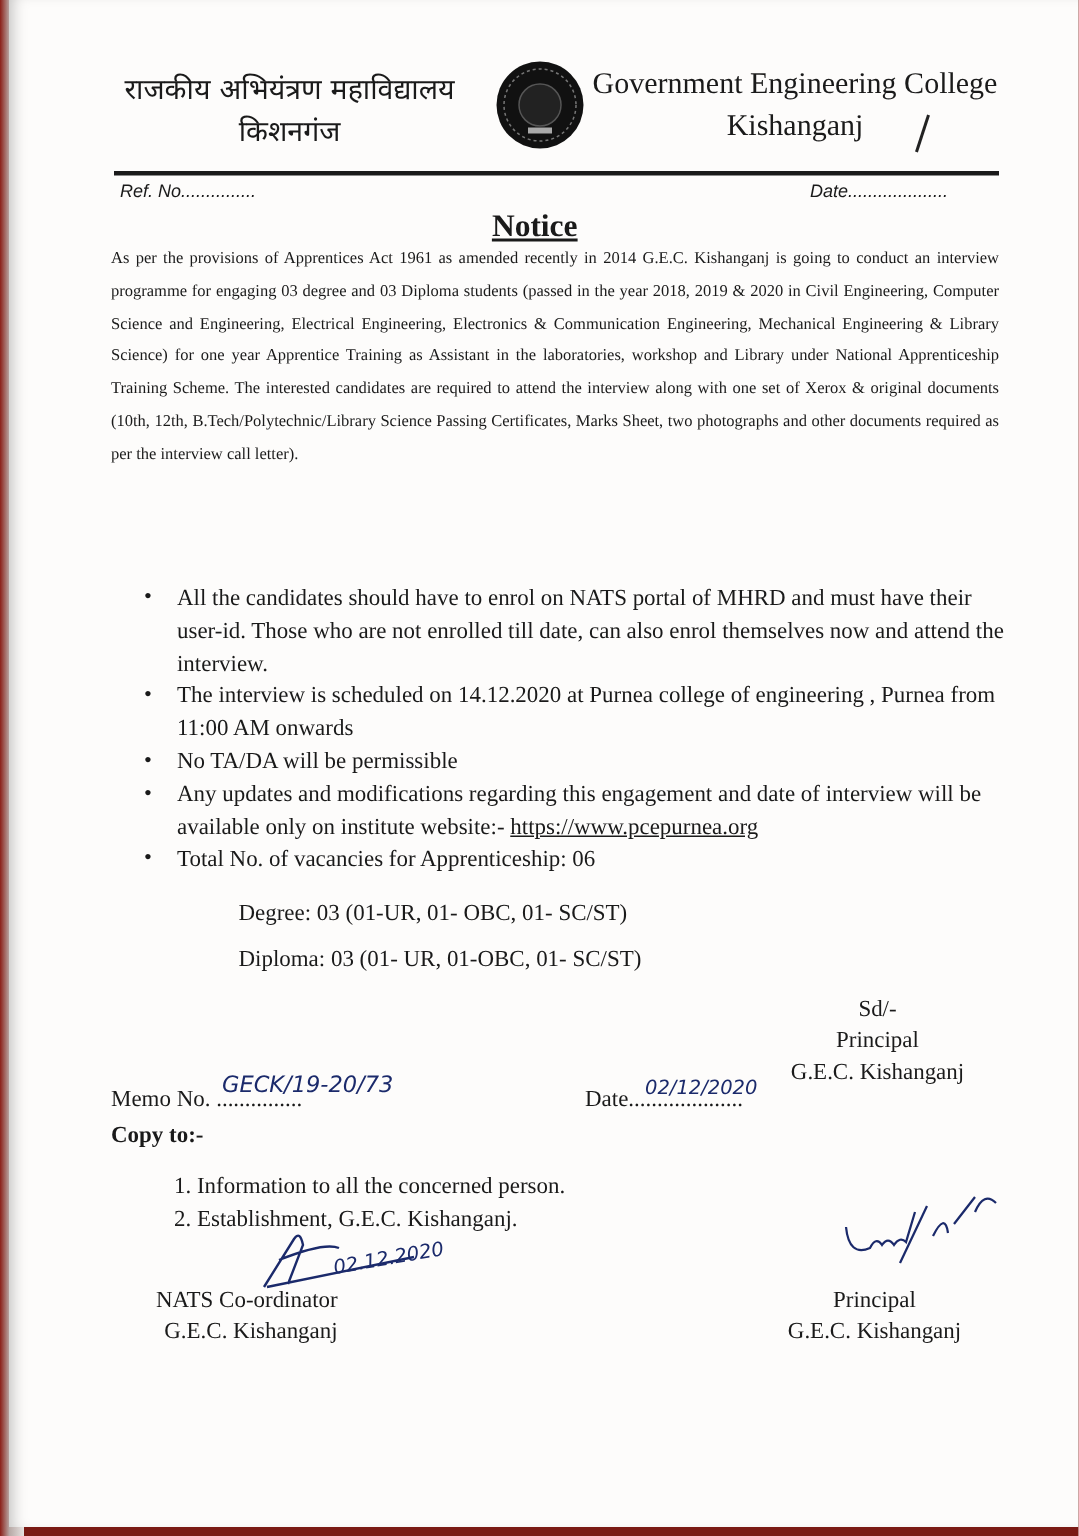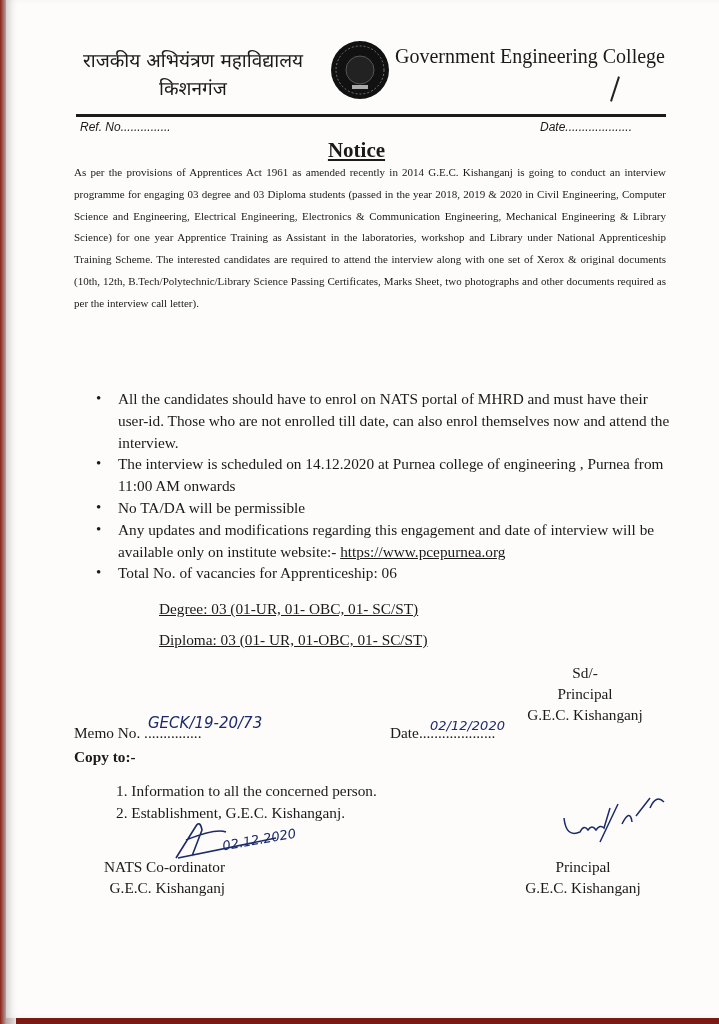--- a/index.html
+++ b/index.html
@@ -67,21 +67,21 @@
     font-size: 15.3px; line-height: 21.8px;
   }
   .bullets li {
     position: relative; padding-left: 44px; margin-bottom: 0;
   }
   .bullets li .dot {
     position: absolute; left: 22px; top: 0; font-size: 15px;
   }
   .bullets li .link { text-decoration: underline; margin-top: 44px; }
   .vac-line {
-    position: absolute; left: 159px; font-size: 15.3px; text-decoration: underline;
+    position: absolute; left: 159px; font-size: 15.3px;
   }
   .sign-block {
     position: absolute; text-align: center; font-size: 15.3px; line-height: 21px;
   }
   .memo {
     position: absolute; left: 74px; top: 724px; font-size: 15.3px;
   }
   .hand {
     font-family: "DejaVu Sans", sans-serif; font-style: italic;
     color: #1b2a6b; font-size: 15px;
@@ -112,20 +112,21 @@
 <div class="logo">
   <svg class="ring-text" viewBox="0 0 58 58">
     <circle cx="29" cy="29" r="24" fill="none" stroke="#777" stroke-width="1" stroke-dasharray="2 2"></circle>
     <circle cx="29" cy="29" r="14" fill="#222" stroke="#555" stroke-width="1"></circle>
     <rect x="21" y="44" width="16" height="4" fill="#aaa"></rect>
   </svg>
 </div>
 
 <div class="header-eng">
   <div>Government Engineering College</div>
+  <div>Kishanganj</div>
 </div>
 <div class="tick-mark"></div>
 
 <div class="rule"></div>
 
 <div class="ref-no">Ref. No...............</div>
 <div class="date-top">Date....................</div>
 
 <div class="notice-title">Notice</div>
 

